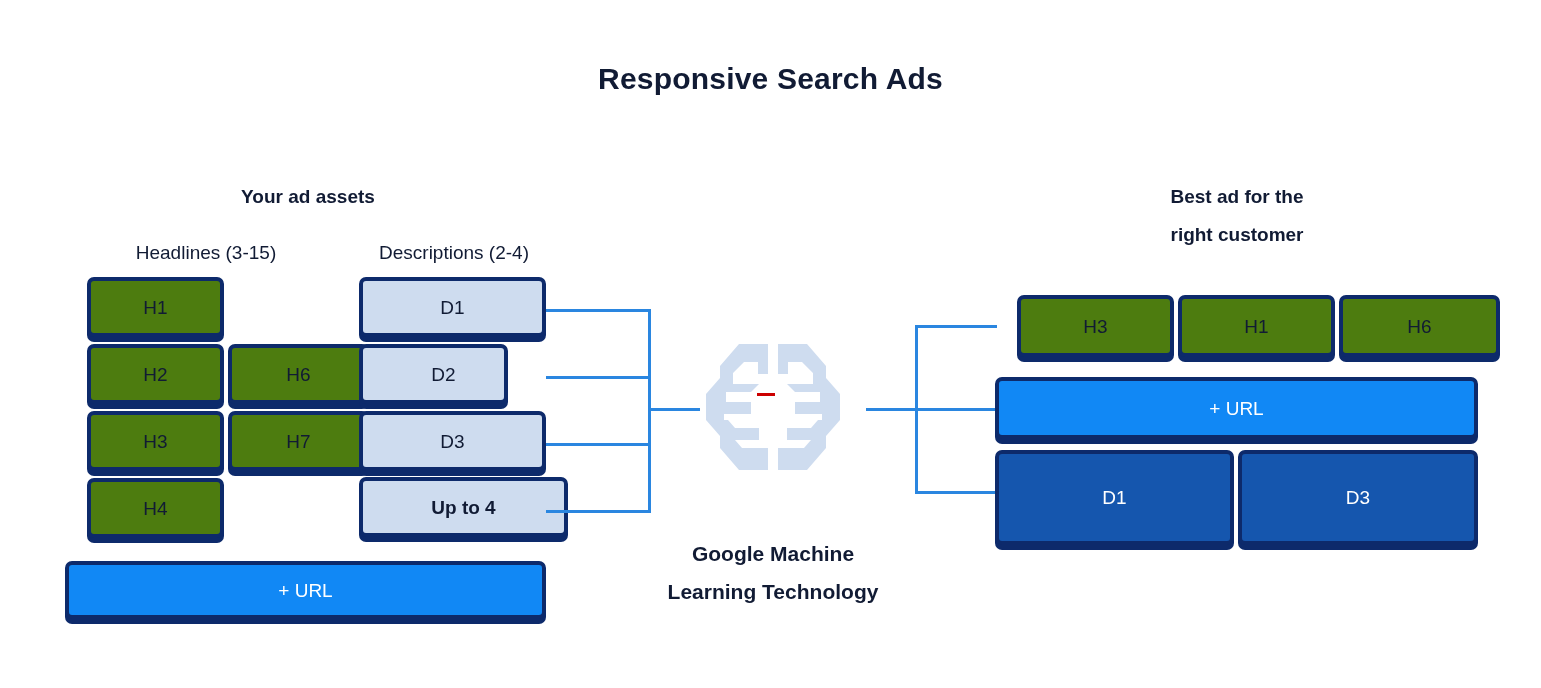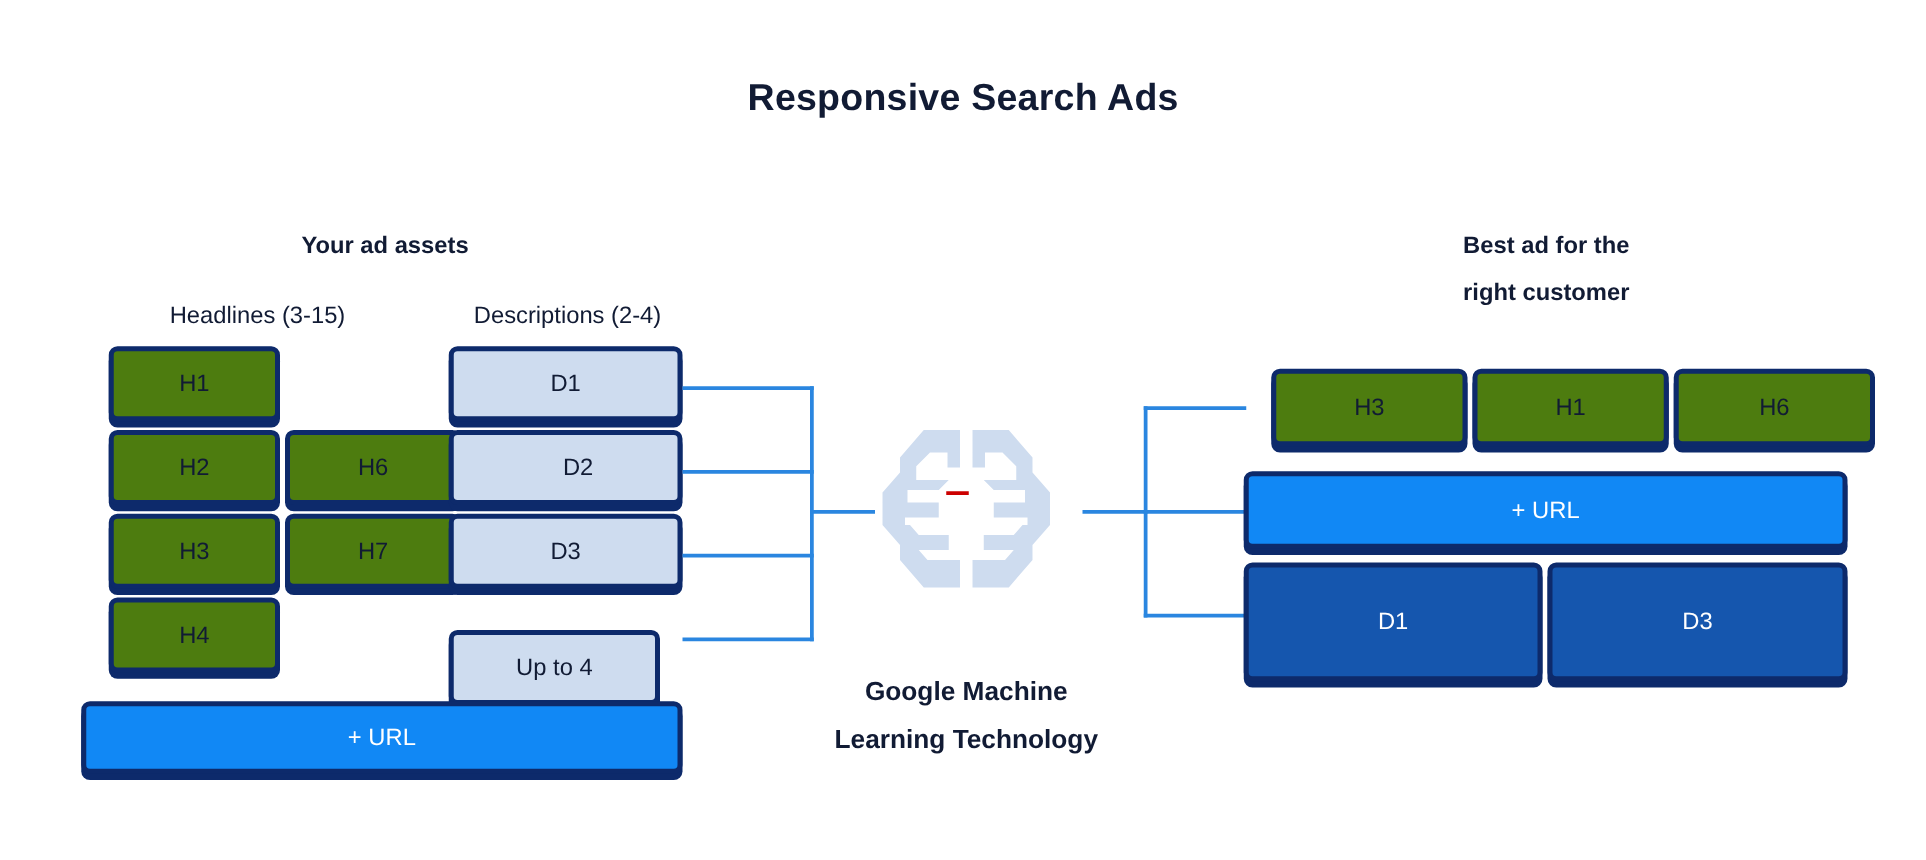--- a/index.html
+++ b/index.html
@@ -142,23 +142,23 @@
 
   <div class="chip white" style="left:65px;  top:277px; width:137px; height:60px;">H1</div>
   <div class="chip white" style="left:65px;  top:344px; width:137px; height:60px;">H2</div>
   <div class="chip white" style="left:65px;  top:411px; width:137px; height:60px;">H3</div>
   <div class="chip white" style="left:65px;  top:478px; width:137px; height:60px;text-align:center;">H4</div>
 
   <div class="chip white" style="left:206px; top:344px; width:141px; height:60px;">H6</div>
   <div class="chip white" style="left:206px; top:411px; width:141px; height:60px;">H7</div>
 
   <div class="chip lightbl" style="left:359px; top:277px; width:187px; height:60px;">D1</div>
-  <div class="chip lightbl" style="left:359px; top:344px; width:187px; height:60px;padding-left:20px;">D2</div>
+  <div class="chip lightbl" style="left:359px; top:344px; width:149px; height:60px;padding-left:20px;">D2</div>
   <div class="chip lightbl" style="left:359px; top:411px; width:187px; height:60px;">D3</div>
-  <div class="chip lightbl" style="left:359px; top:504px; width:169px; height:60px;">Up to 4</div>
+  <div class="chip lightbl" style="left:359px; top:477px; width:209px; height:60px;font-weight:bold;">Up to 4</div>
 
   <div class="chip brightbl" style="left:65px; top:561px; width:481px; height:58px; font-size:19px;">+ URL</div>
 
   <div class="conn conn-h" style="left:546px; top:309px; width:105px;"></div>
   <div class="conn conn-h" style="left:546px; top:376px; width:105px;"></div>
   <div class="conn conn-h" style="left:546px; top:443px; width:105px;"></div>
   <div class="conn conn-h" style="left:546px; top:510px; width:105px;"></div>
   <div class="conn conn-v" style="left:648px; top:309px; height:204px;"></div>
   <div class="conn conn-h" style="left:648px; top:408px; width:52px;"></div>
 

